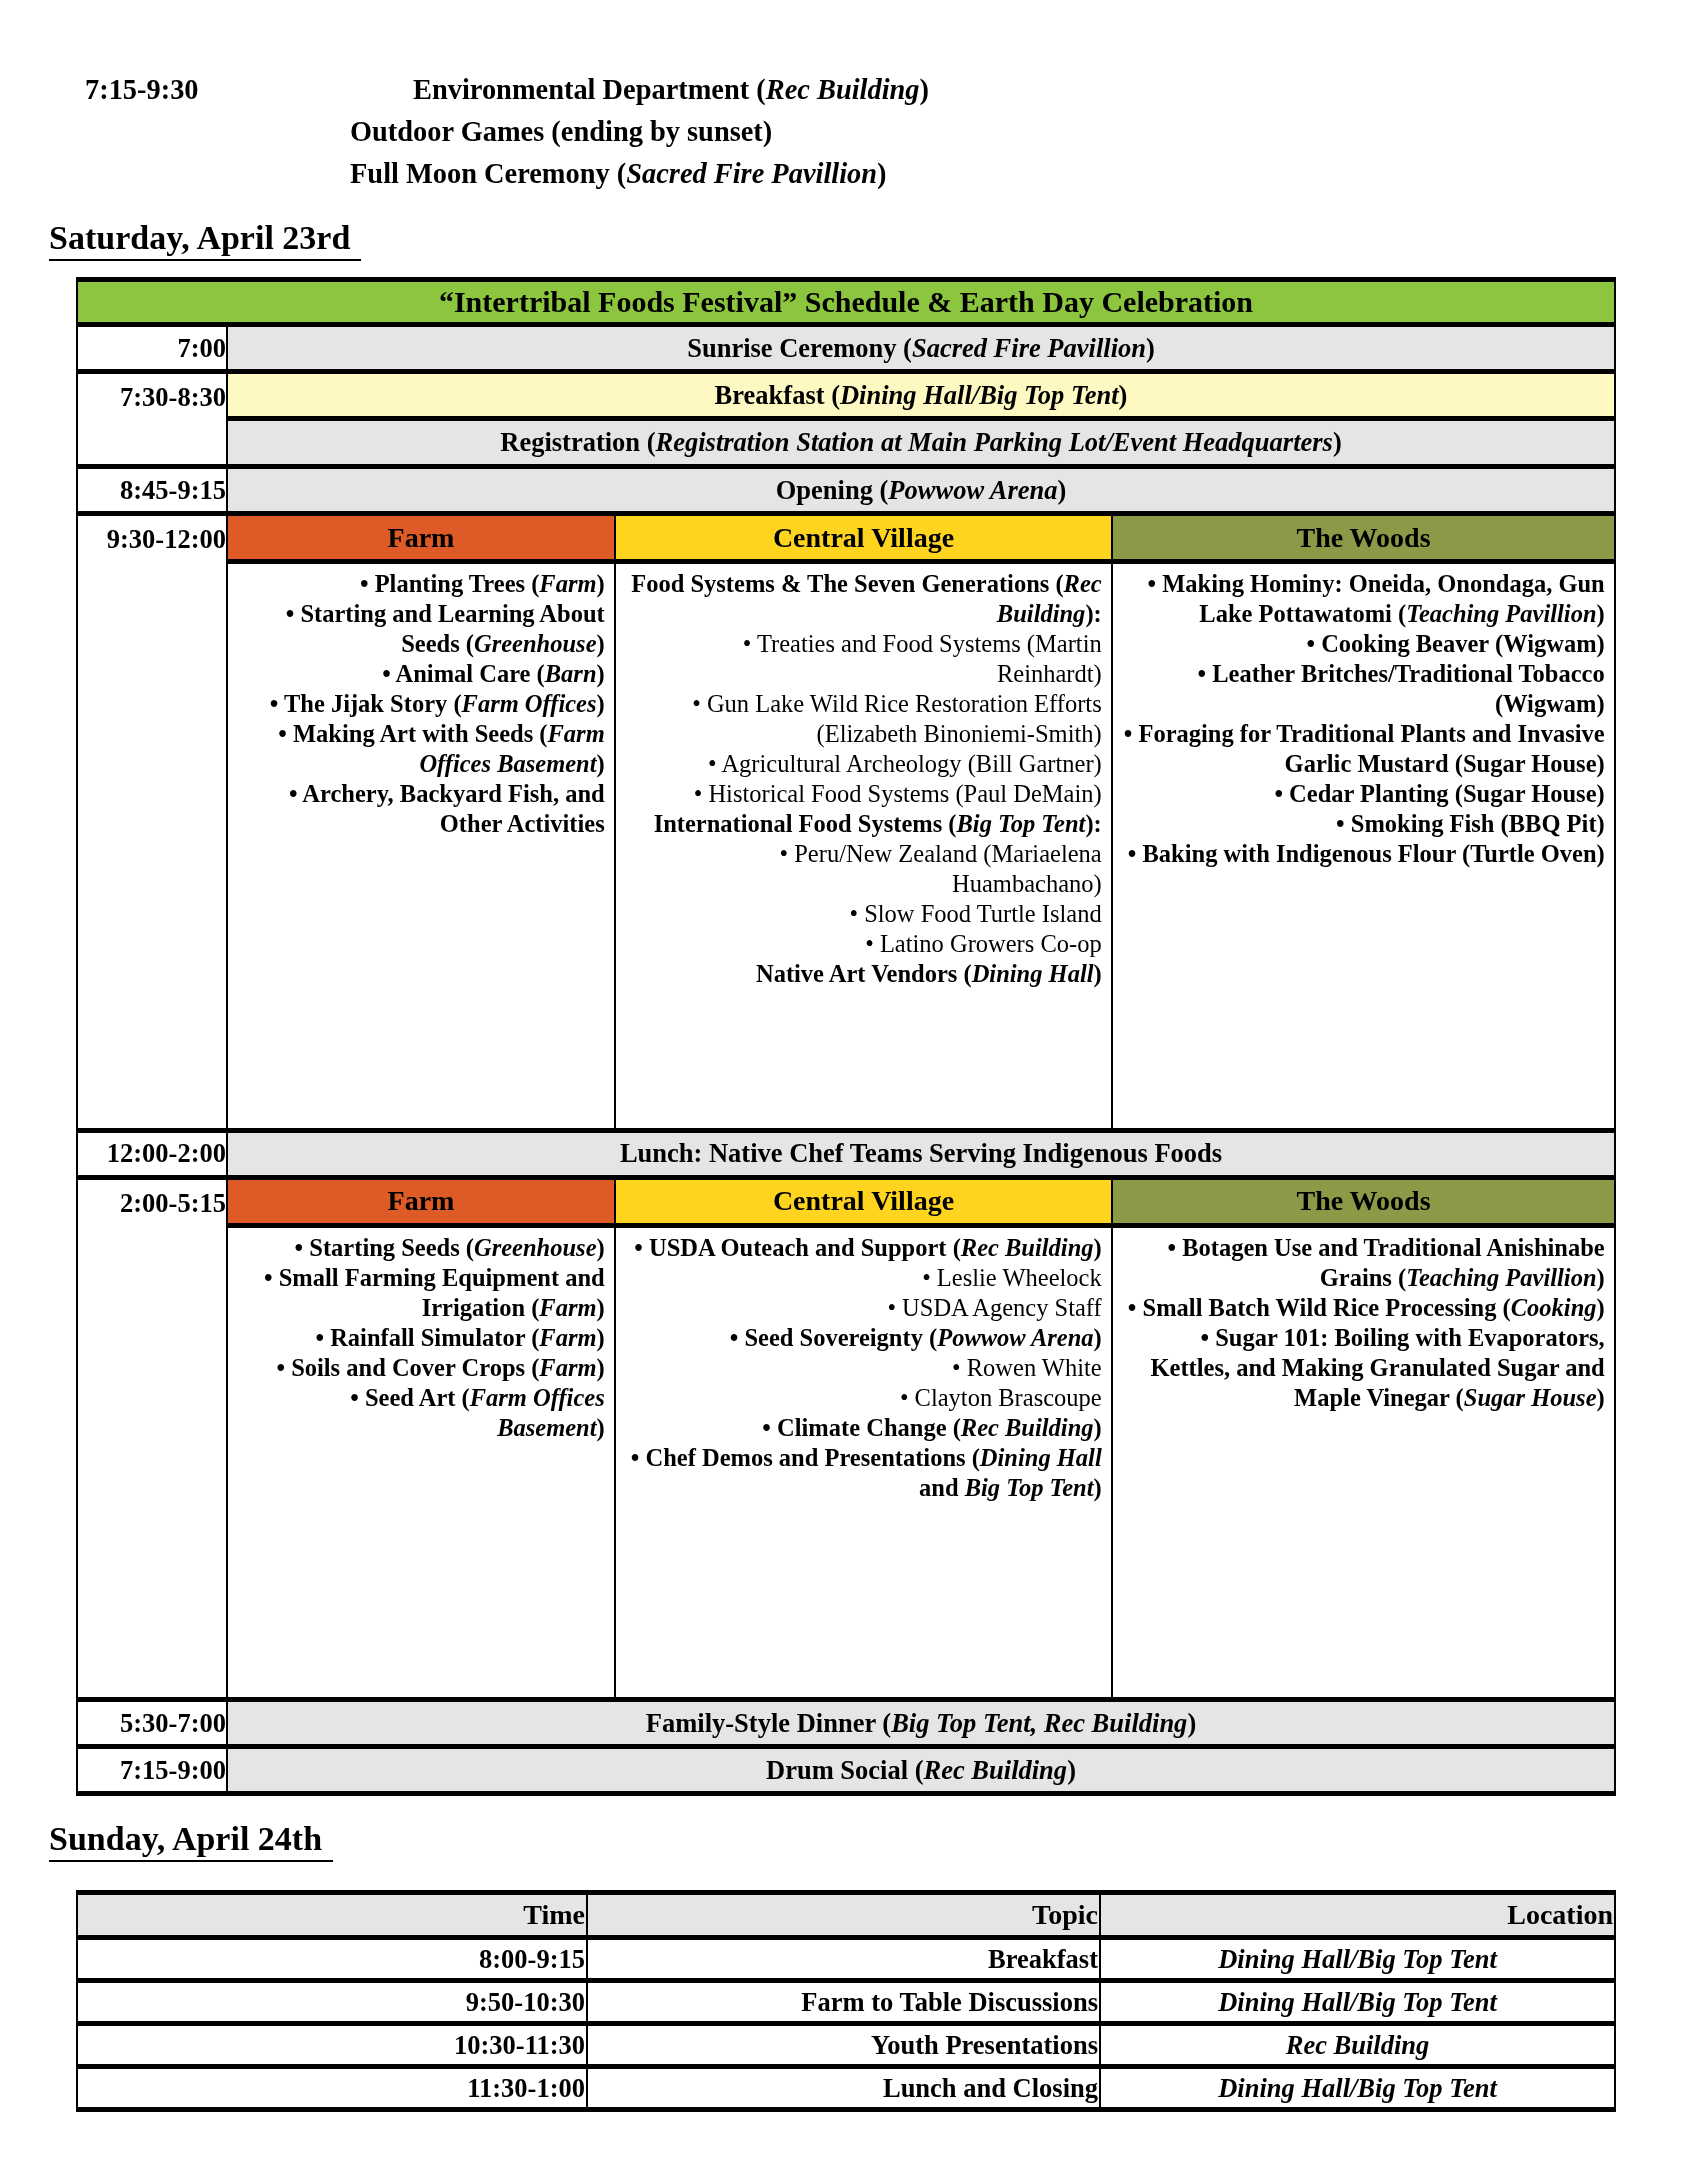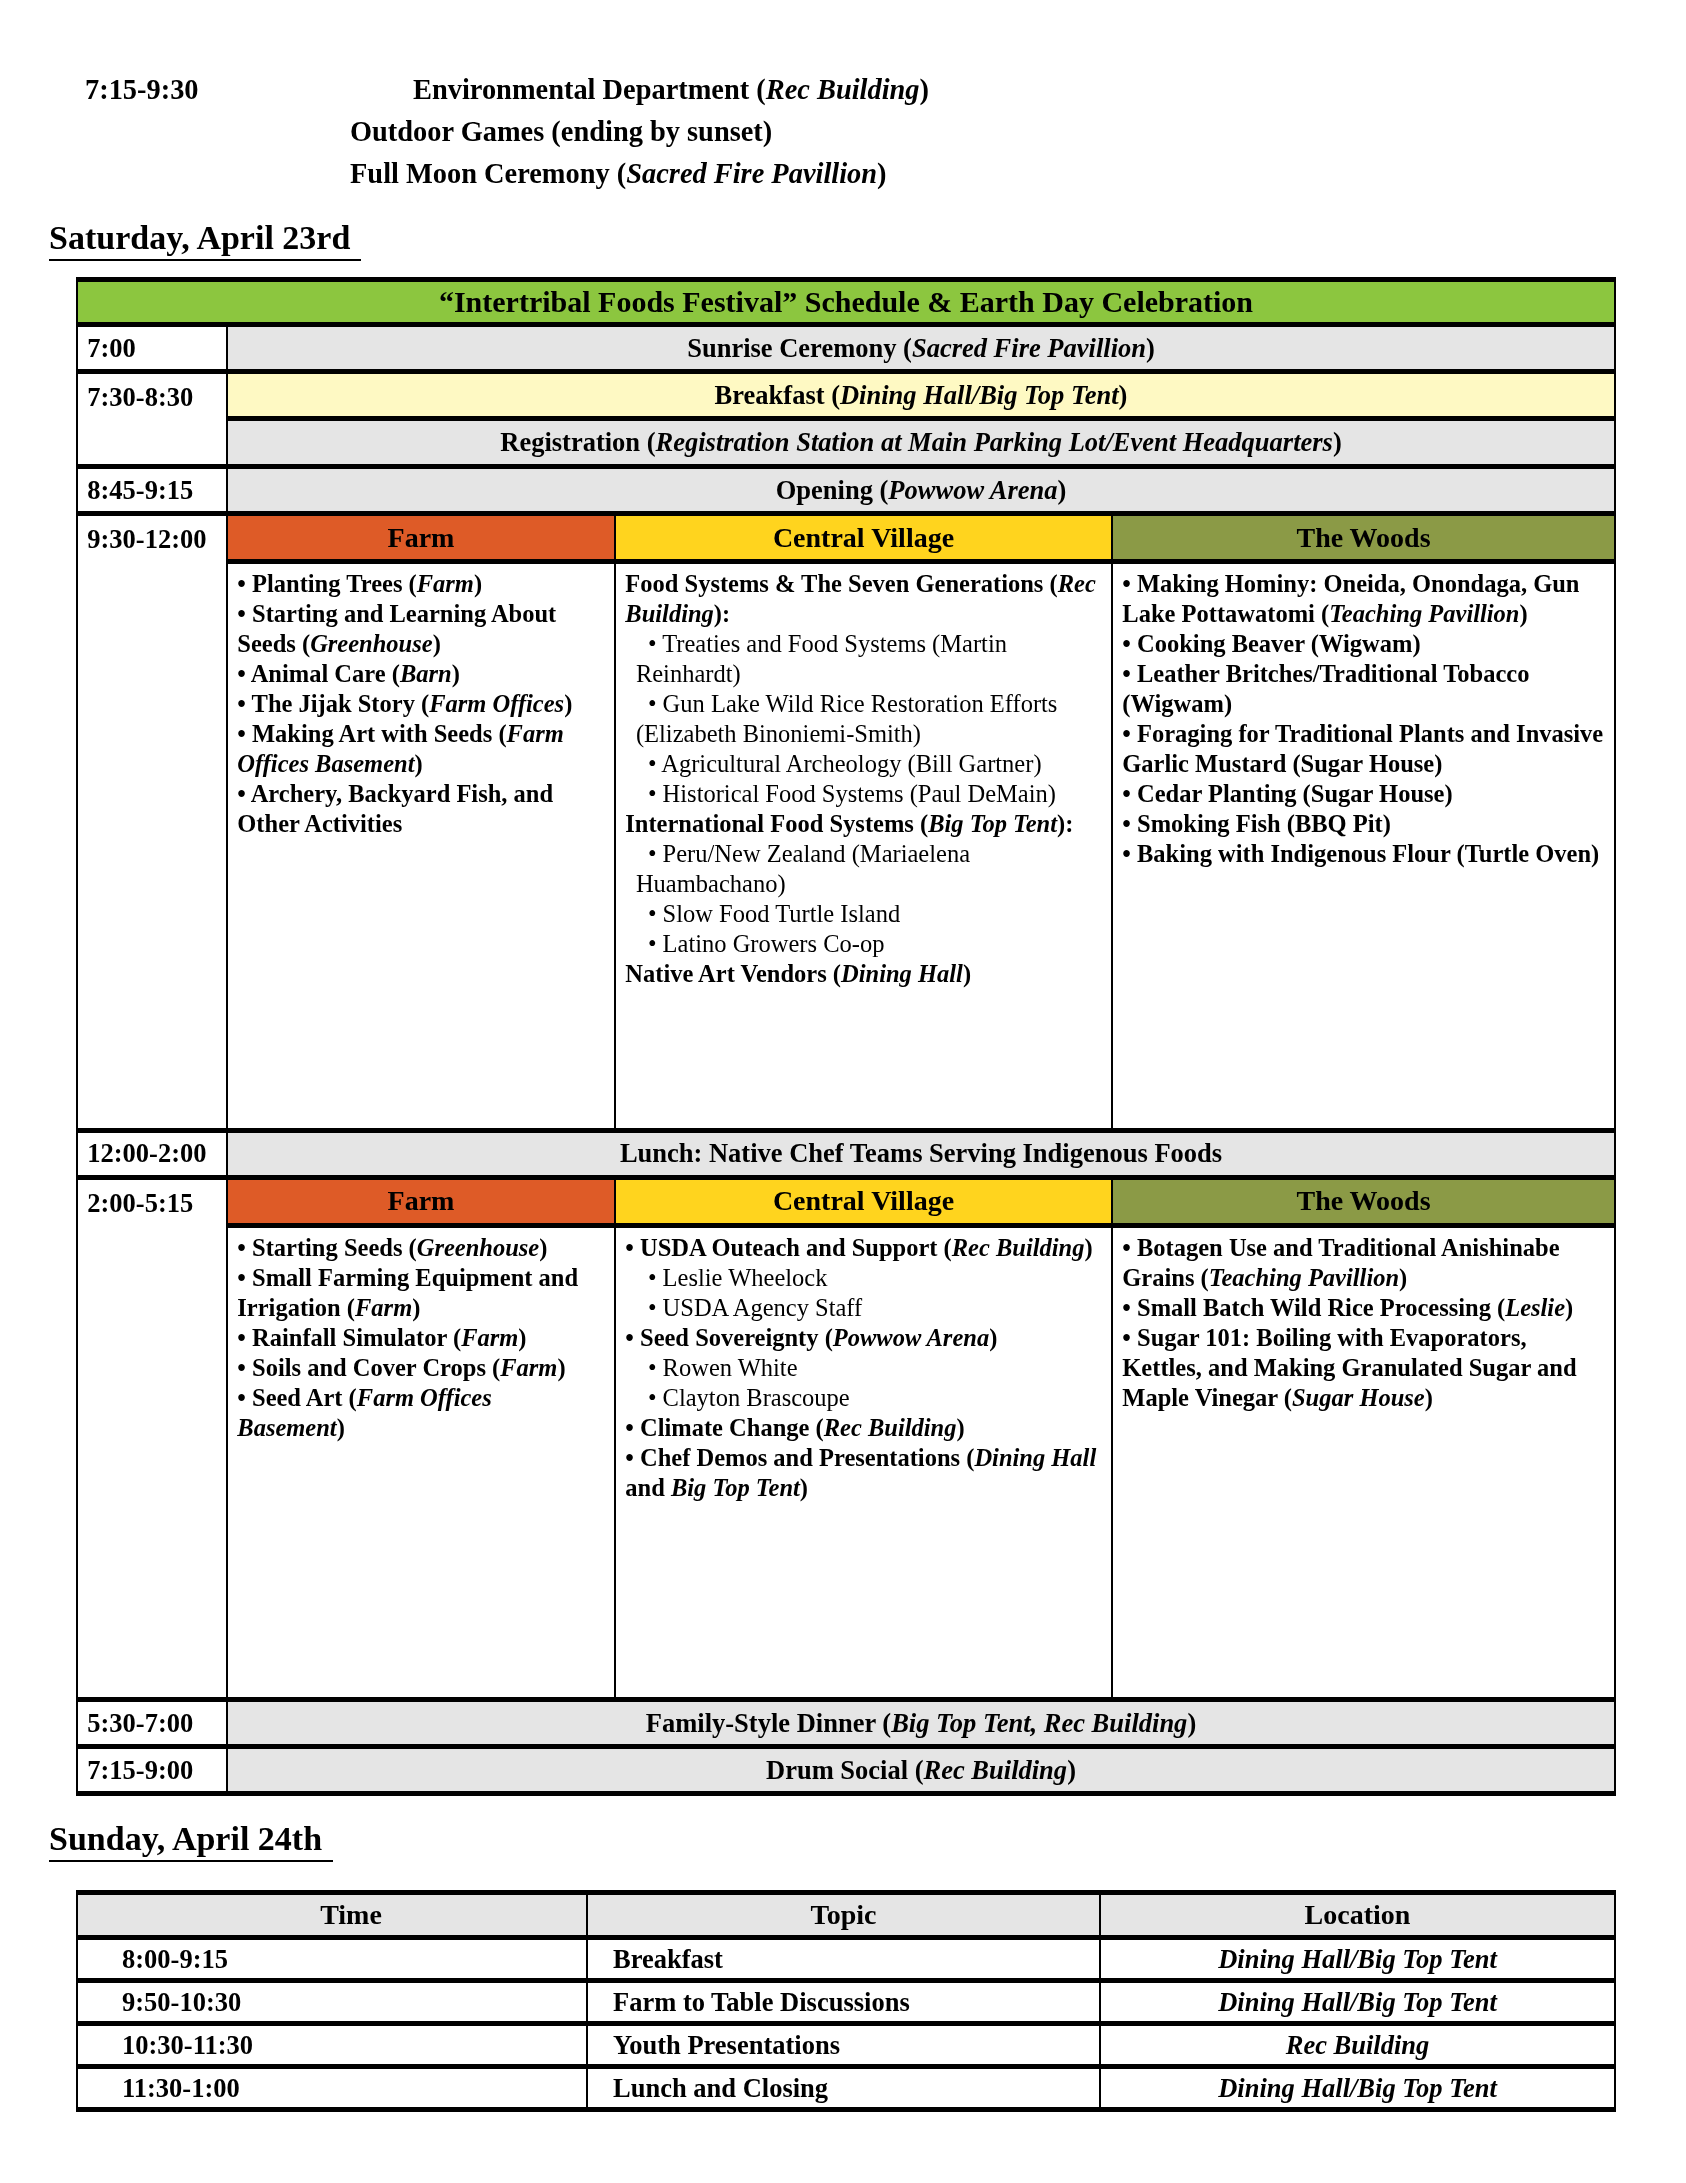--- a/index.html
+++ b/index.html
@@ -14,21 +14,21 @@
   .top-lines .item.indent{margin-left:63px;}
 
   
   .day-heading{margin:24px 0 0 49px;font-size:34px;font-weight:bold;}
   .day-heading .ul{border-bottom:2.6px solid #000;padding-bottom:3.3px;padding-right:10.6px;}
 
   
   table.sched,table.sun{border-collapse:collapse;table-layout:fixed;
         margin-left:76px;width:1538px;font-family:Liberation Serif, serif;}
   table.sched td,table.sun td,table.sun th{border:2.6px solid #000;
-        border-top-width:5.3px;border-bottom-width:5.3px;overflow:hidden;}
+        border-top-width:5.3px;border-bottom-width:5.3px;overflow:hidden;text-align:right;}
   .sched td.title{height:38px;text-align:center;font-weight:bold;font-size:30px;}
   .sched td.time{font-weight:bold;font-size:26.5px;padding:0 0 0 9.3px;background:#fff;}
   .sched td.tspan{vertical-align:top;line-height:38px;padding-top:4px;}
   .sched td.ev{text-align:center;font-weight:bold;font-size:26.5px;height:40px;}
   .sched td.reg{height:41px;}
   .sched td.colhdr{text-align:center;font-weight:bold;font-size:28px;height:41px;}
   .sched td.content{vertical-align:top;background:#fff;padding:5.3px 9.3px 5.3px 9.3px;
         font-size:24.5px;line-height:30px;}
   .sched tr.c1 td.content{height:553px;}
   .sched tr.c2 td.content{height:459px;}
@@ -151,21 +151,21 @@
             <div class="item sub normal"><span>• </span><span><span>Leslie Wheelock</span></span></div>
             <div class="item sub normal"><span>• </span><span><span>USDA Agency Staff</span></span></div>
             <div class="item"><span>• </span><span><span>Seed Sovereignty (</span><span class="it">Powwow Arena</span><span>)</span></span></div>
             <div class="item sub normal"><span>• </span><span><span>Rowen White</span></span></div>
             <div class="item sub normal"><span>• </span><span><span>Clayton Brascoupe</span></span></div>
             <div class="item"><span>• </span><span><span>Climate Change (</span><span class="it">Rec Building</span><span>)</span></span></div>
             <div class="item"><span>• </span><span><span>Chef Demos and Presentations (</span><span class="it">Dining Hall</span><span> and </span><span class="it">Big Top Tent</span><span>)</span></span></div>
           </td>
       <td class="content">
             <div class="item"><span>• </span><span><span>Botagen Use and Traditional Anishinabe Grains (</span><span class="it">Teaching Pavillion</span><span>)</span></span></div>
-            <div class="item"><span>• </span><span><span>Small Batch Wild Rice Processing (</span><span class="it">Leslie</span><span>)</span></span></div>
+            <div class="item"><span>• </span><span><span>Small Batch Wild Rice Processing (</span><span class="it">Cooking</span><span>)</span></span></div>
             <div class="item"><span>• </span><span><span>Sugar 101: Boiling with Evaporators, Kettles, and Making Granulated Sugar and Maple Vinegar (</span><span class="it">Sugar House</span><span>)</span></span></div>
           </td>
     </tr>
     <tr>
       <td class="time">5:30-7:00</td>
       <td colspan="3" class="ev" style="background-color: rgb(229, 229, 229);"><span>Family-Style Dinner (</span><span class="it">Big Top Tent, Rec Building</span><span>)</span></td>
     </tr>
     <tr>
       <td class="time">7:15-9:00</td>
       <td colspan="3" class="ev" style="background-color: rgb(229, 229, 229);"><span>Drum Social (</span><span class="it">Rec Building</span><span>)</span></td>

